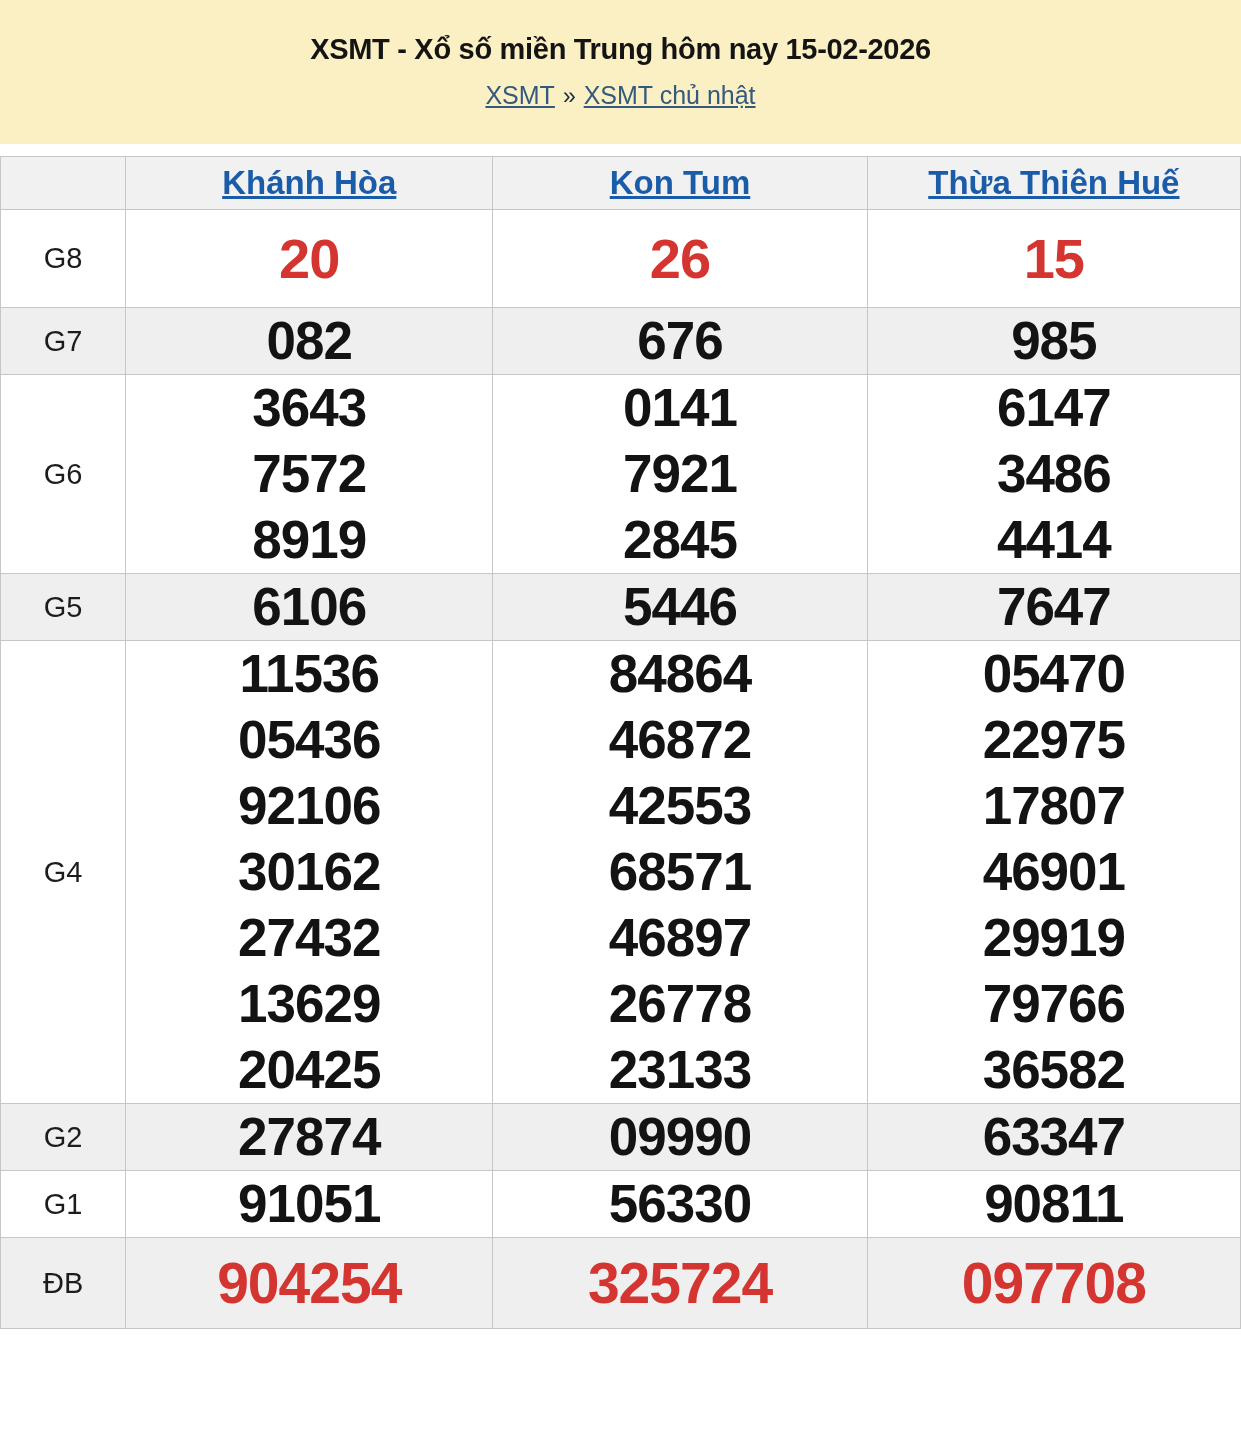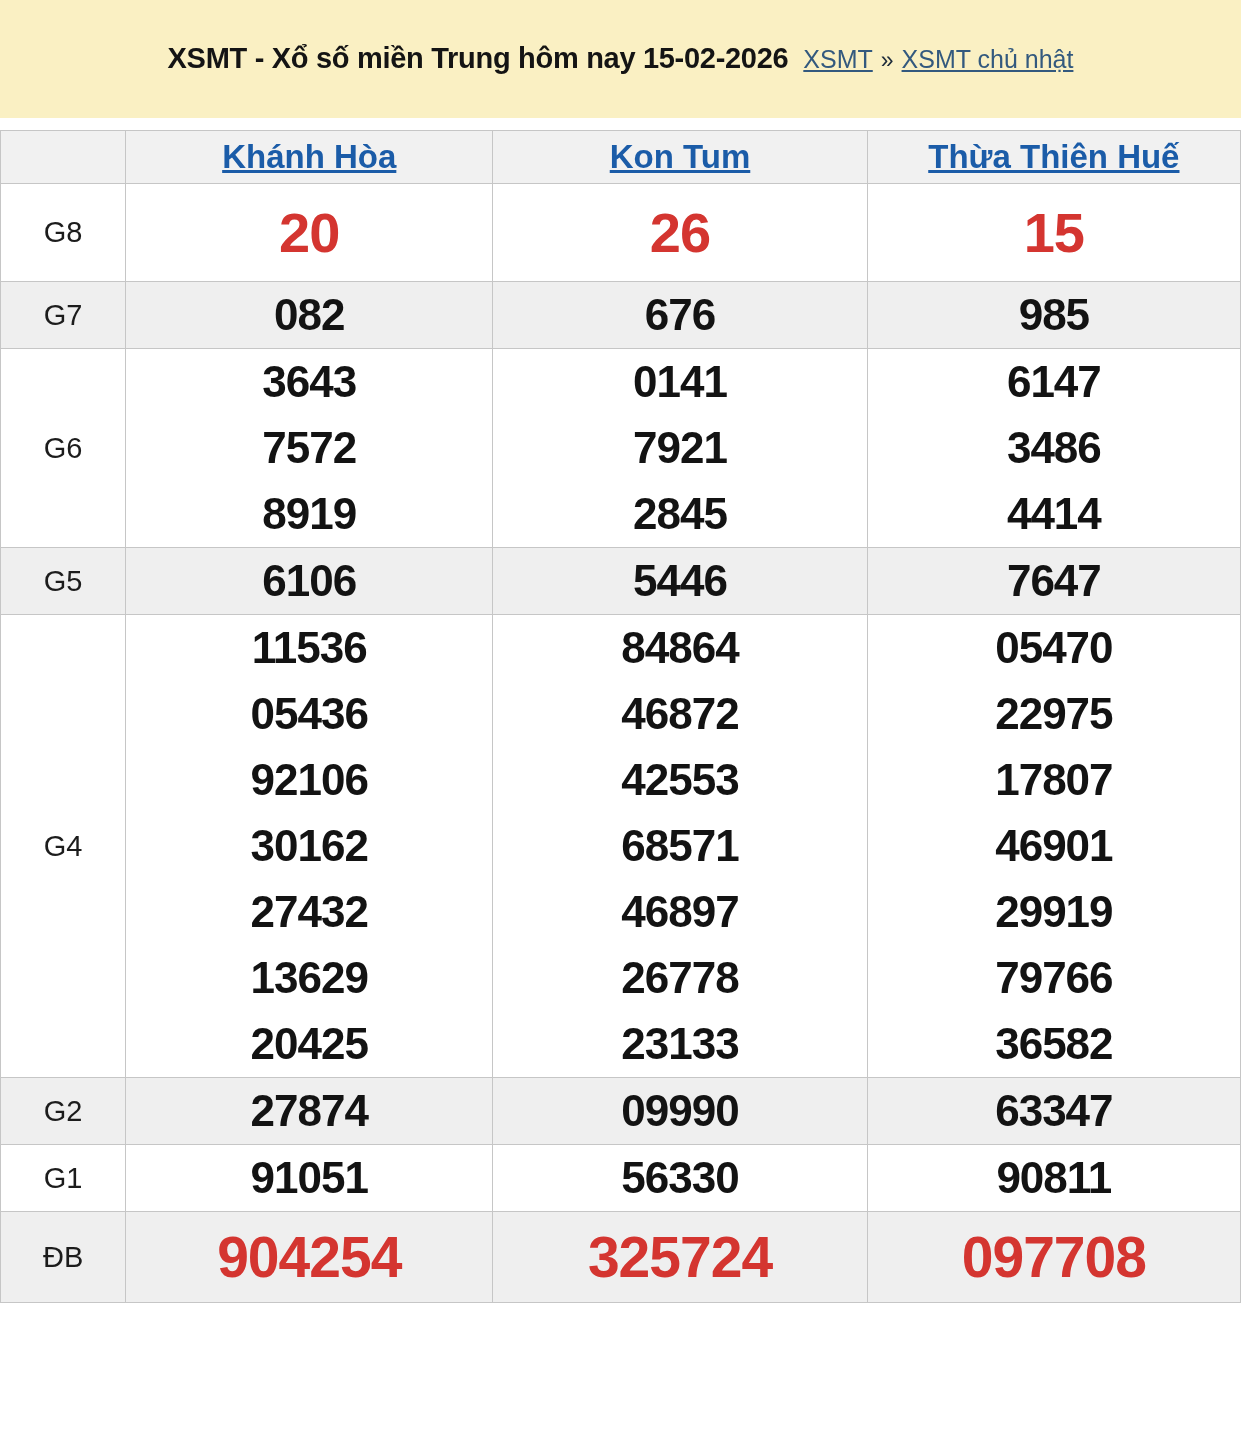--- a/index.html
+++ b/index.html
@@ -13,22 +13,22 @@
     --footer-bg:#FCF7E9;
     --dot-orange:#EDAE53;
   }
   *{box-sizing:border-box;}
   html,body{margin:0;padding:0;background:#fff;}
   body{font-family:"Liberation Sans","DejaVu Sans",sans-serif;width:1241px;}
   .page{width:1241px;background:#fff;}
 
   
   .banner{
-    width:100%;height:118px;background:var(--header-bg);
-    display:flex;flex-direction:row;align-items:center;justify-content:center;
+    width:100%;height:144px;background:var(--header-bg);
+    display:flex;flex-direction:column;align-items:center;justify-content:center;
     gap:15px;margin-bottom:12px;
   }
   .banner h1{
     margin:0;font-size:29px;line-height:1.1;font-weight:bold;color:#141414;
     letter-spacing:-0.3px;
   }
   .crumbs{font-size:25px;color:#222;}
   .crumbs a{color:var(--breadcrumb-blue);text-decoration:underline;cursor:pointer;}
   .crumbs .sep{color:#1d2b3a;padding:0 8px;font-size:23px;}
 
@@ -43,21 +43,21 @@
   thead tr{height:53px;background:var(--head-row-bg);}
   thead a{
     color:var(--link-blue);font-size:33px;font-weight:bold;
     text-decoration:underline;cursor:pointer;
   }
   tbody th.rowlabel{
     font-weight:normal;font-size:29px;color:#1c1c1c;background:transparent;
   }
   tbody tr:nth-child(even){background:var(--row-alt-bg);}
   .line{
-    font-weight:bold;font-size:44px;line-height:66px;color:#131313;
+    font-weight:bold;font-size:53px;line-height:66px;color:#131313;
     letter-spacing:-1px;
   }
   tr.red-large .line{color:var(--red-accent);}
   tr.row-g8 .line{line-height:97px;font-size:56px;}
   tr.row-db .line{line-height:90px;font-size:57px;}
 </style>
 </head>
 <body>
 
 <div class="page">

